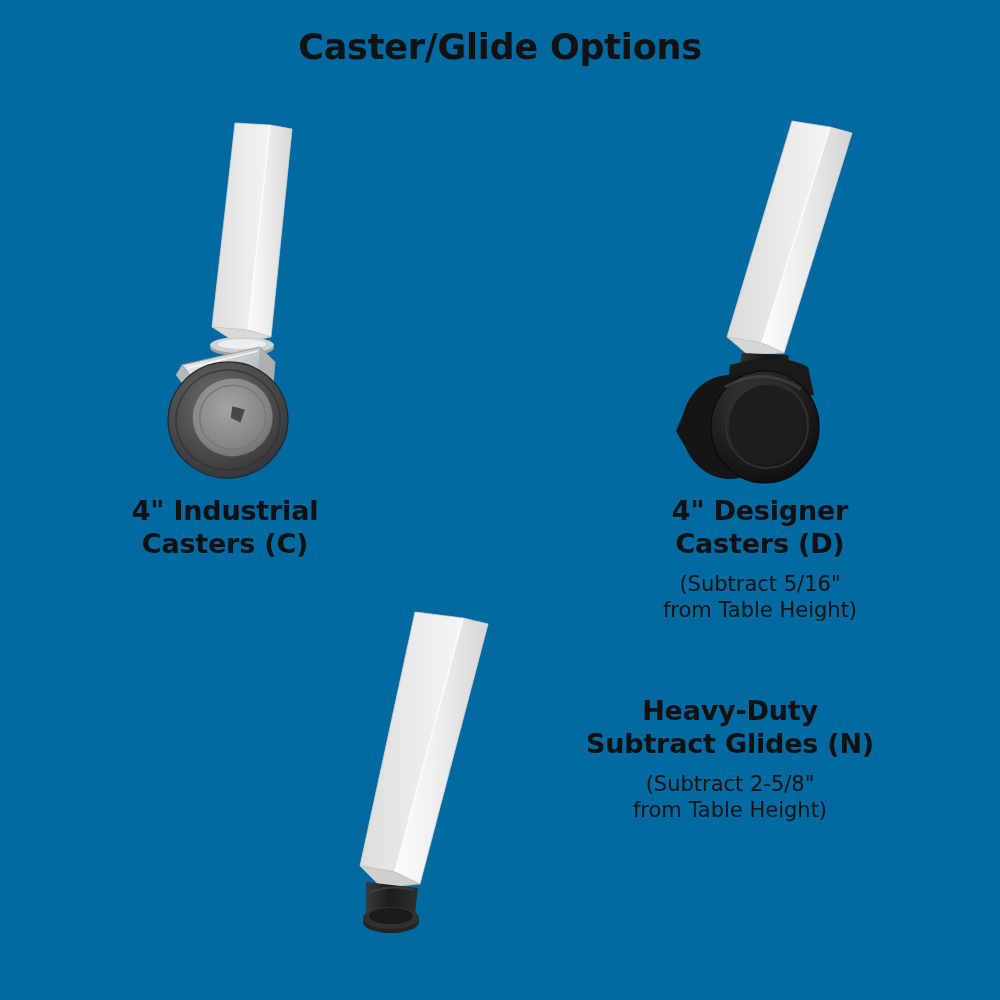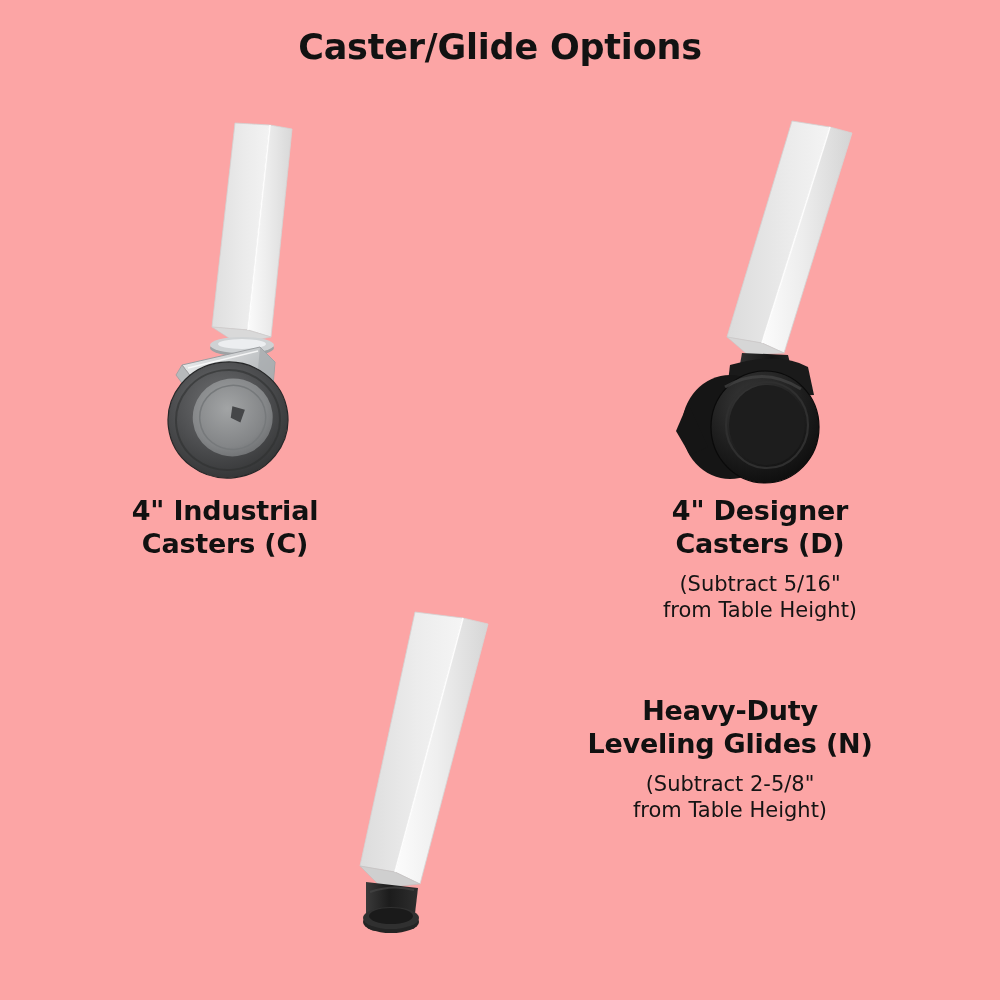--- a/index.html
+++ b/index.html
@@ -12,21 +12,21 @@
     height: 1000px;
     position: relative;
     overflow: hidden;
     font-family: "DejaVu Sans", "Liberation Sans", sans-serif;
     color: #111111;
   }
 
   .page {
     position: absolute;
     inset: 0;
-    background: #fca5a5;
+    background: #0369a1;
     padding-left: 42px;
   }
 
   
   .title {
     position: absolute;
     top: 28px;
     left: 0;
     width: 1000px;
     text-align: center;
@@ -242,18 +242,18 @@
 
   <div class="caption" id="cap-designer">
     <div class="heading">4" Designer
 Casters (D)</div>
     <div class="note">(Subtract 5/16"
 from Table Height)</div>
   </div>
 
   <div class="caption" id="cap-glide">
     <div class="heading">Heavy-Duty
-Leveling Glides (N)</div>
+Subtract Glides (N)</div>
     <div class="note">(Subtract 2-5/8"
 from Table Height)</div>
   </div>
 
 </div>
 
 </body></html>

